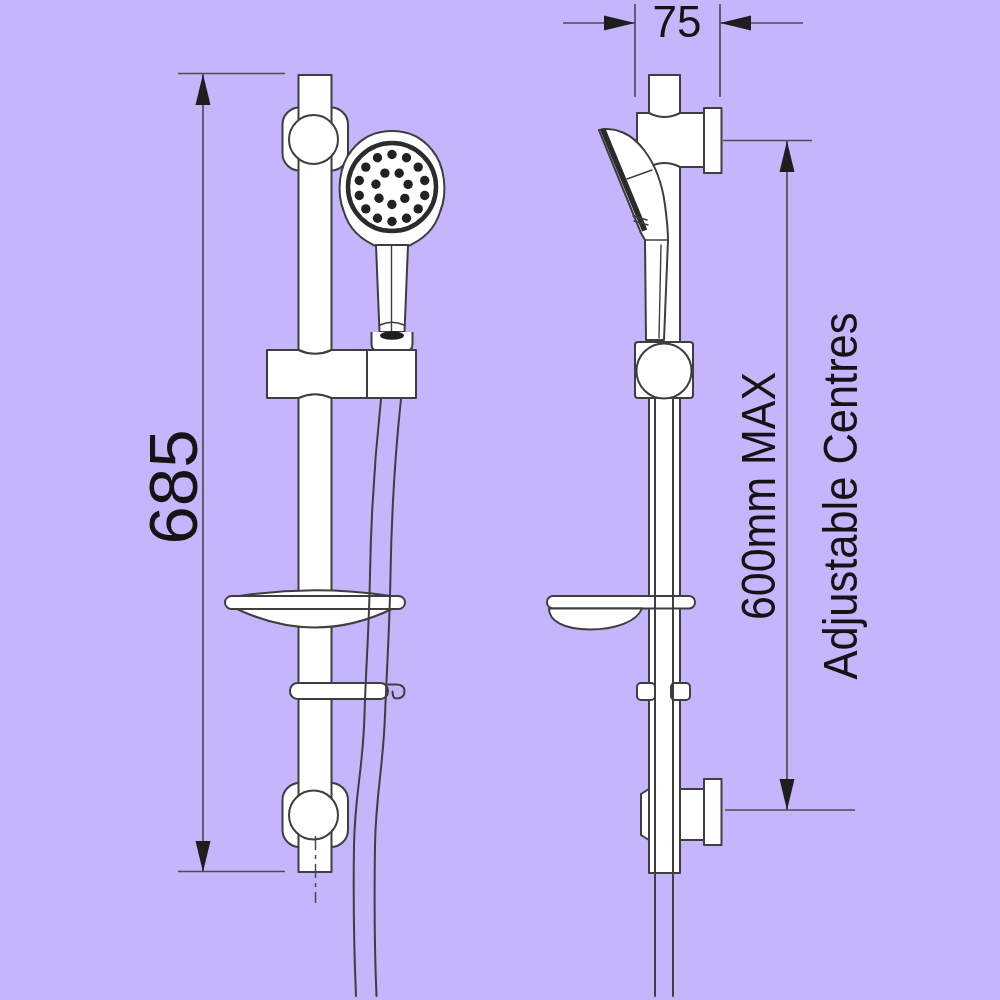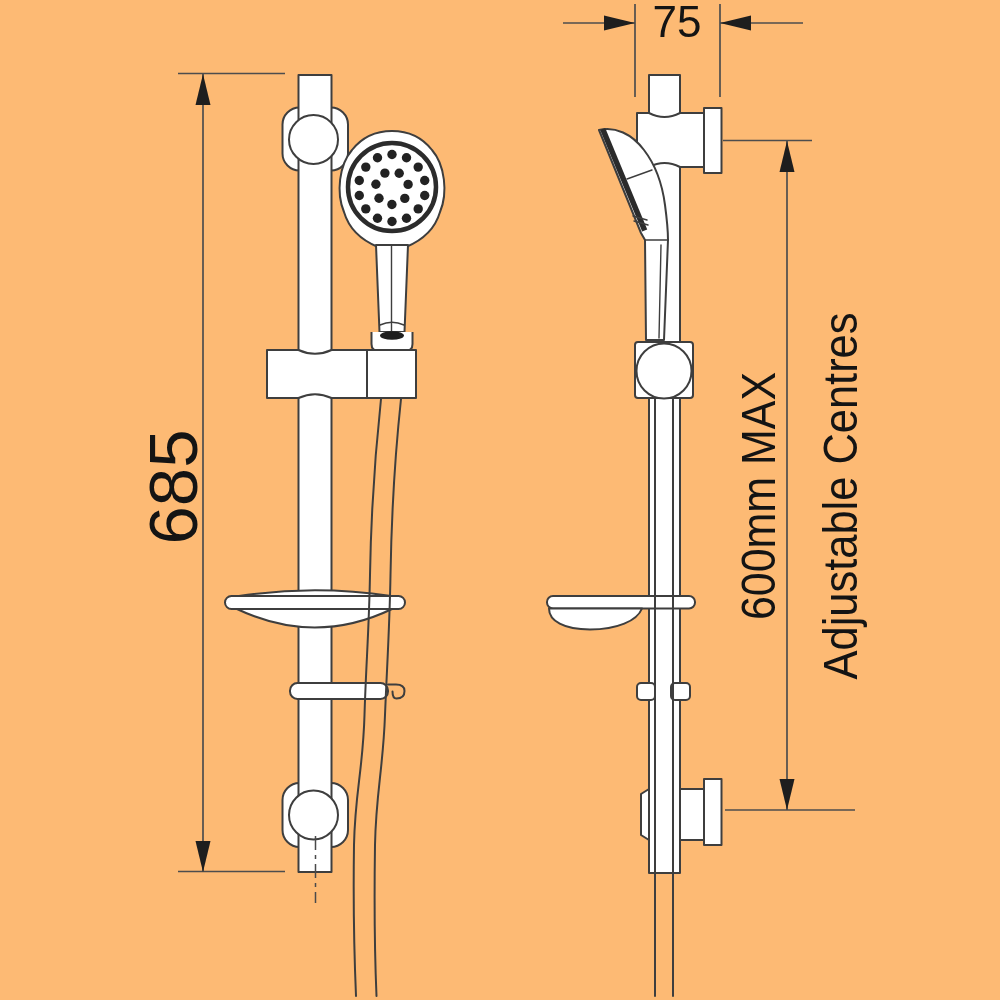--- a/index.html
+++ b/index.html
@@ -1,16 +1,16 @@
 <!DOCTYPE html>
 <html><head>
 <meta charset="utf-8">
 <style>
   html,body{margin:0;padding:0;background:#ffffff;}
-  .stage{width:1000px;height:1000px;position:relative;background:#fdba74;overflow:hidden;}
+  .stage{width:1000px;height:1000px;position:relative;background:#c4b5fd;overflow:hidden;}
   svg{display:block;}
   .part{fill:#ffffff;stroke:#3e3e3e;stroke-width:2;stroke-linejoin:round;}
   .part-line{fill:none;stroke:#3e3e3e;stroke-width:2;stroke-linecap:round;}
   .thin{stroke-width:1.4;}
   .dark{fill:#1f1f1f;stroke:none;}
   .dim{stroke:#4d4d4d;stroke-width:1.7;fill:none;}
   .arrow{fill:#1e1e1e;stroke:none;}
   .dimtext{fill:#141414;font-family:"Liberation Sans","DejaVu Sans",sans-serif;}
   .centerline{stroke:#4a4a4a;stroke-width:1.5;fill:none;stroke-dasharray:14 5 4 5;}
 </style>

